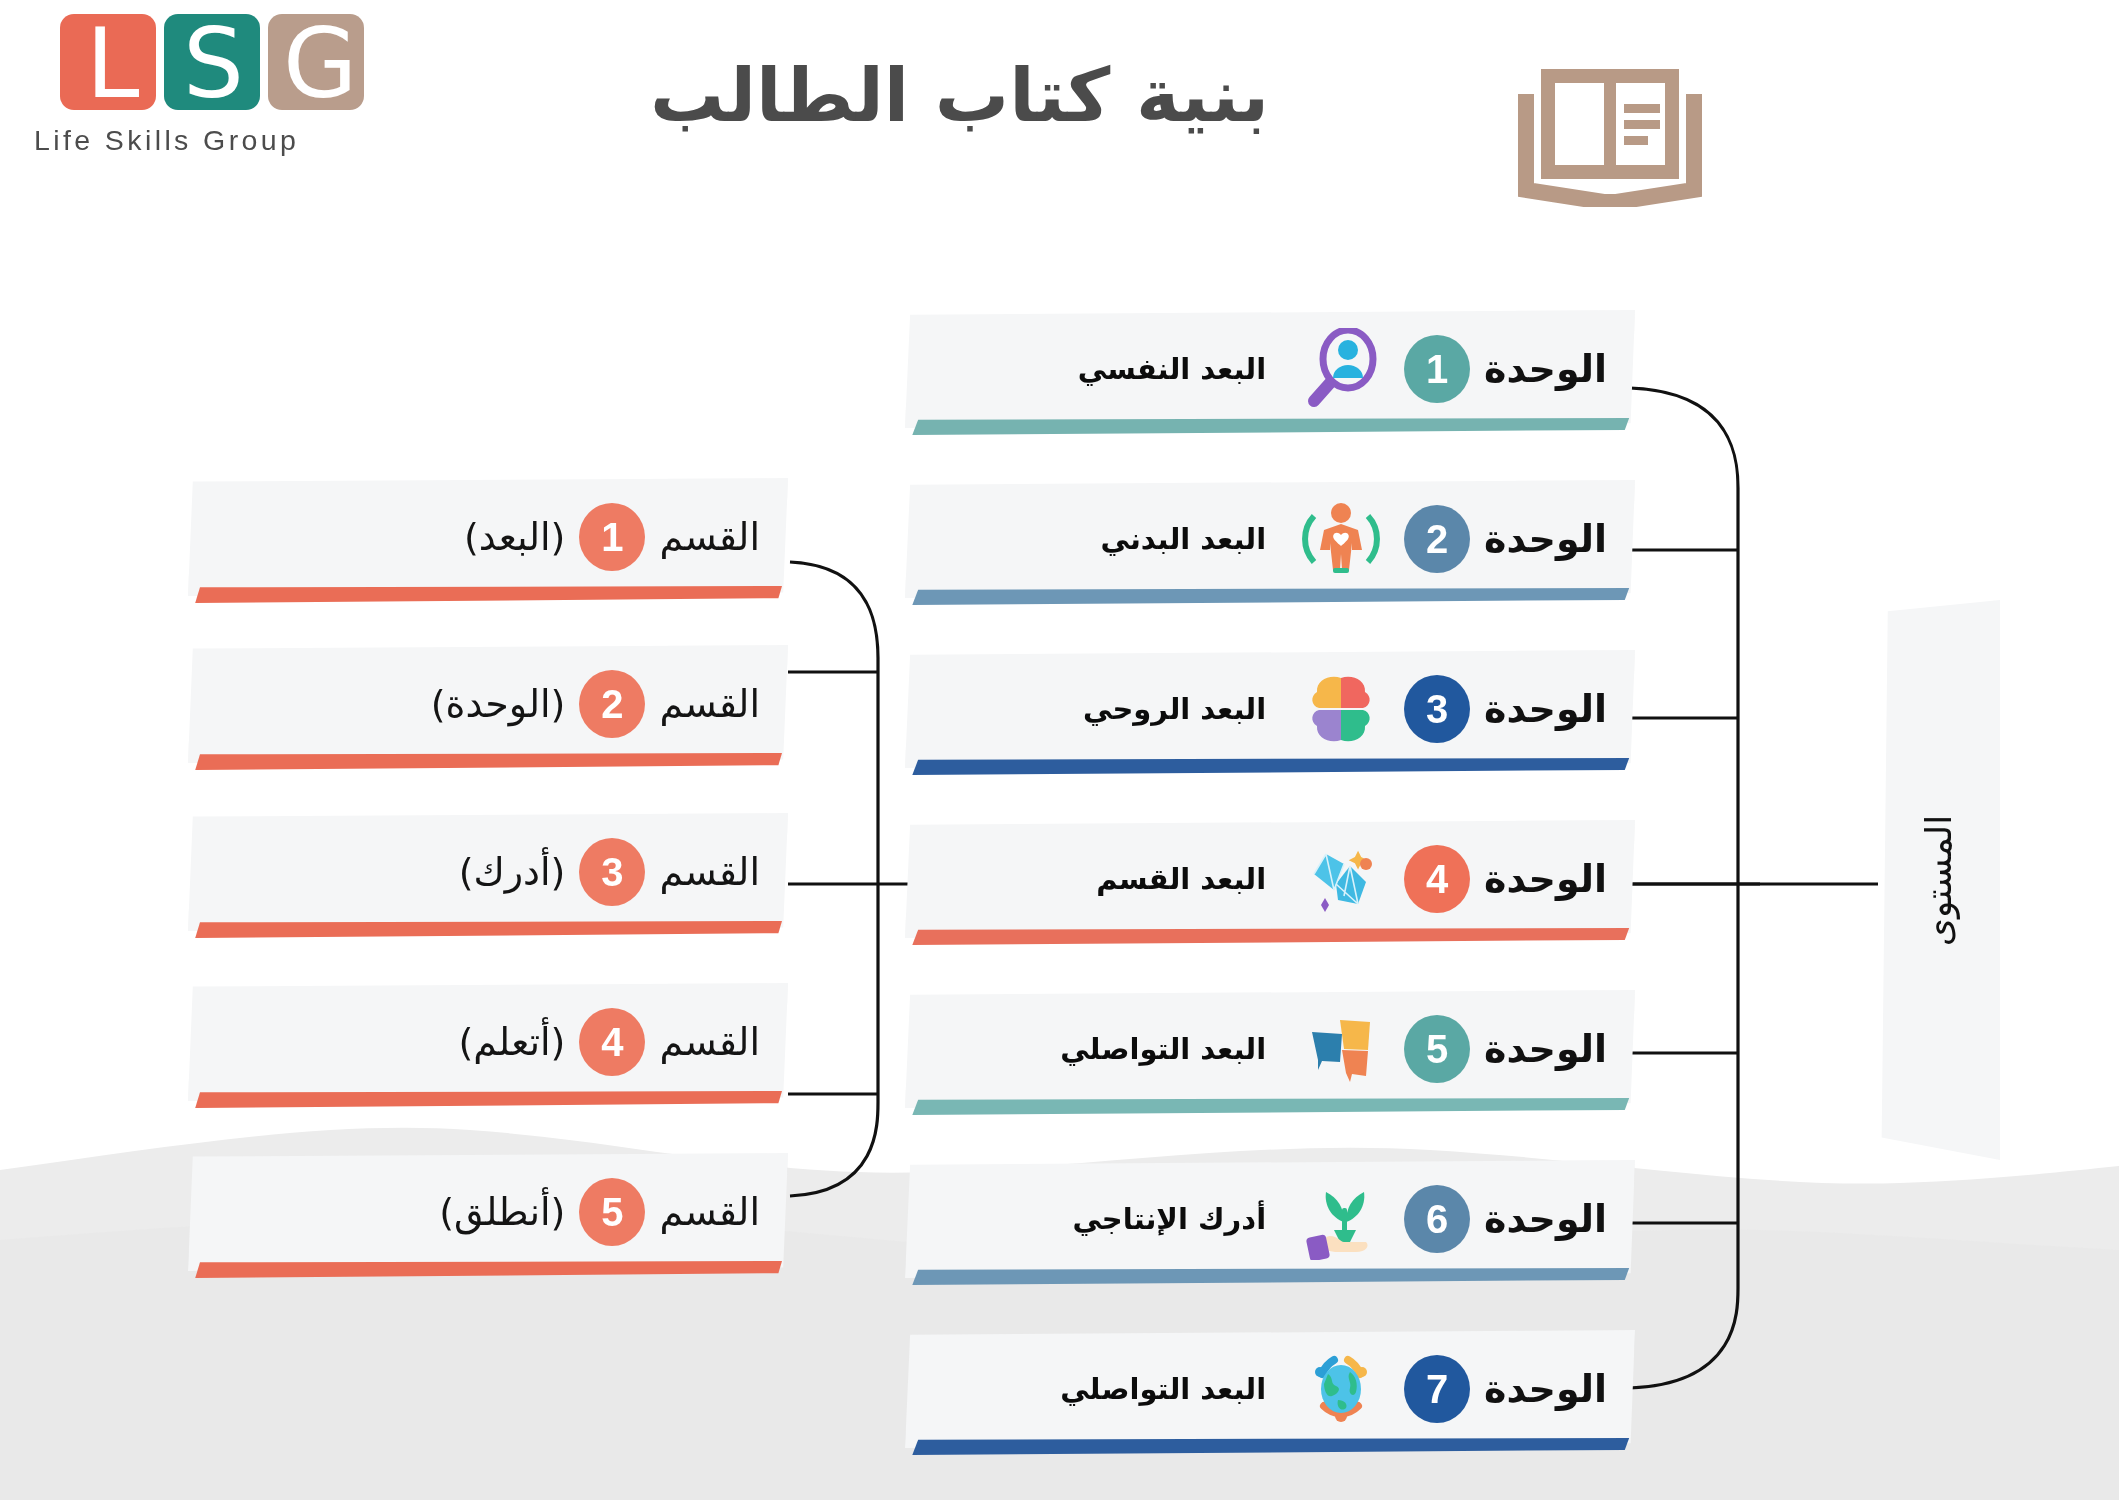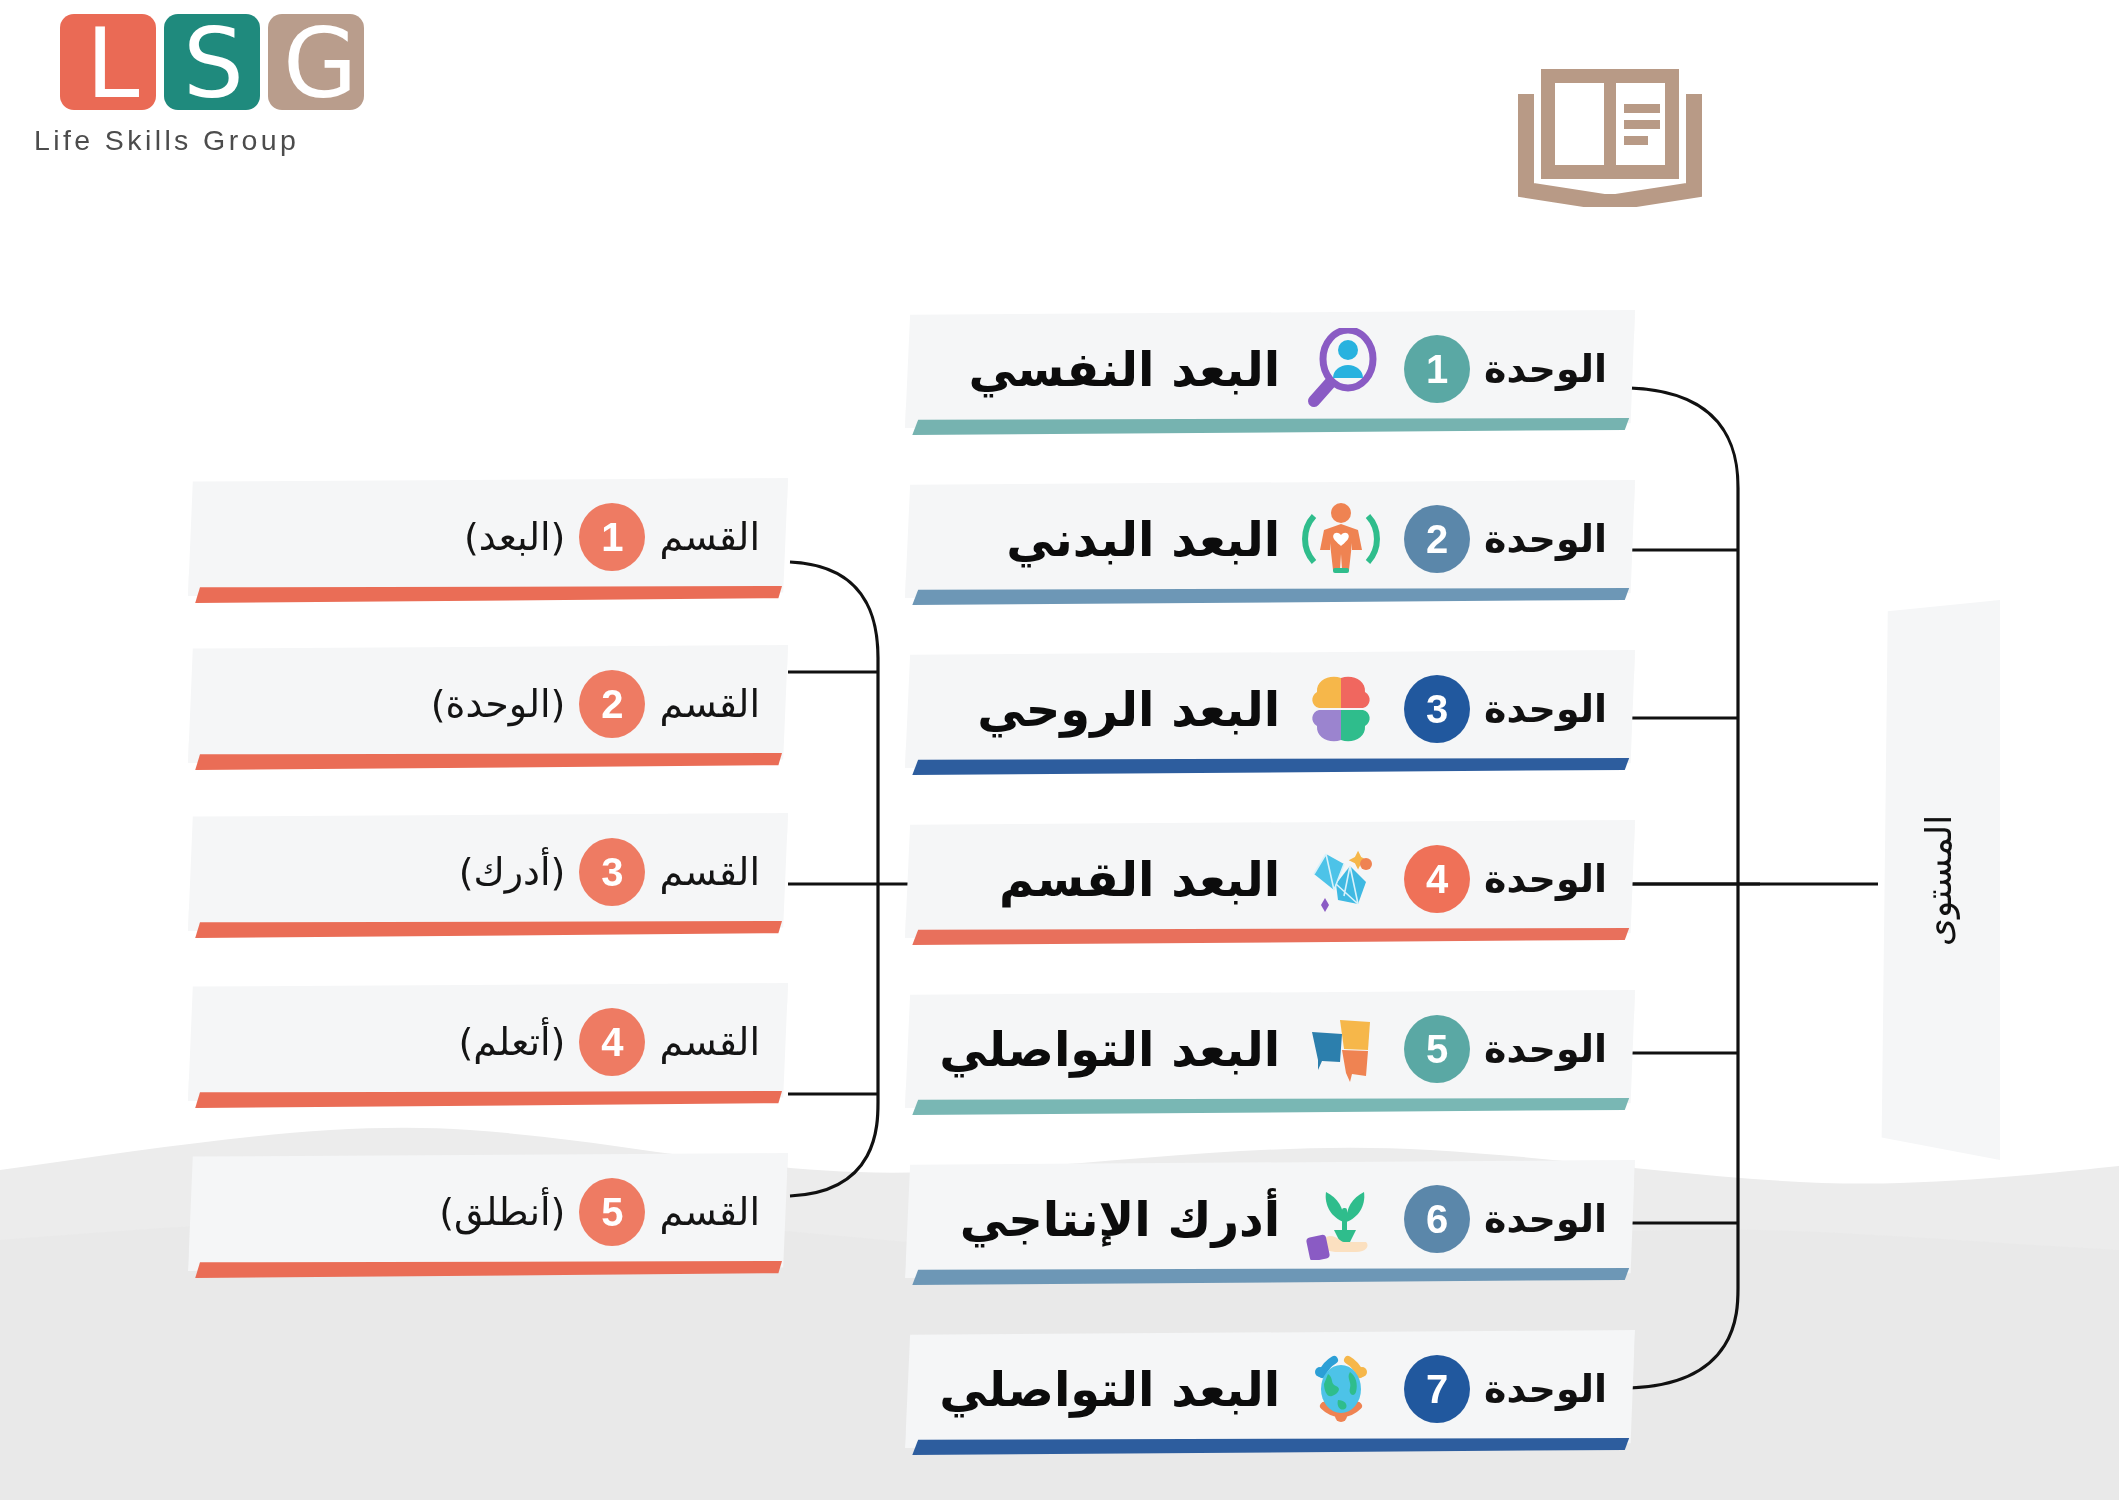--- a/index.html
+++ b/index.html
@@ -45,22 +45,22 @@
      direction:rtl;padding:0 28px;box-sizing:border-box;}
   .lbl{font-size:38px;color:#111;font-weight:bold;white-space:nowrap;
      font-family:"DejaVu Sans",sans-serif;}
   .lbl-light{font-weight:normal;color:#141414;}
   .num-badge{width:66px;height:68px;border-radius:50%;display:flex;
      align-items:center;justify-content:center;color:#fff;font-size:40px;
      font-weight:bold;margin:0 14px;flex:0 0 auto;
      font-family:"Liberation Sans",sans-serif;}
   .unit-icon{width:82px;height:82px;margin:0 8px 0 14px;flex:0 0 auto;
      display:flex;align-items:center;justify-content:center;}
-  .unit-name{font-size:48px;font-weight:bold;color:#0c0c0c;white-space:nowrap;
-     font-family:"DejaVu Sans",sans-serif;margin-right:6px;}
+  .unit-name{font-size:29px;font-weight:bold;color:#0c0c0c;white-space:nowrap;
+     font-family:"DejaVu Sans",sans-serif;margin-right:20px;}
 
   
   .level-panel{position:absolute;left:1878px;top:600px;width:122px;height:560px;
      background:#f5f6f7;box-shadow:-6px 3px 7px rgba(0,0,0,.09);}
   .level-text{position:absolute;left:1878px;top:600px;width:122px;height:560px;
      display:flex;align-items:center;justify-content:center;}
   .level-text span{transform:rotate(-90deg);white-space:nowrap;font-size:36px;
      color:#111;font-family:"DejaVu Sans",sans-serif;}
 
   
@@ -88,20 +88,21 @@
       <div class="logo-sq sq-l"></div>
       <div class="logo-sq sq-s"></div>
       <div class="logo-sq sq-g"></div>
       <div class="logo-letter lt-l">L</div>
       <div class="logo-letter lt-s">S</div>
       <div class="logo-letter lt-g">G</div>
     </div>
     <div class="logo-word">Life Skills Group</div>
   </div>
 
+  <div class="title"><span>بنية كتاب الطالب</span></div>
 
   <div class="book-icon">
     <svg viewBox="0 0 200 145" width="200" height="145">
       <path d="M16,32 L16,128 L100,141 L184,128 L184,32" fill="none" stroke="#b89a86" stroke-width="16"></path>
       <rect x="38" y="14" width="124" height="96" fill="none" stroke="#b89a86" stroke-width="14"></rect>
       <line x1="100" y1="16" x2="100" y2="108" stroke="#b89a86" stroke-width="12"></line>
       <rect x="114" y="42" width="36" height="9" fill="#b89a86"></rect>
       <rect x="114" y="58" width="36" height="9" fill="#b89a86"></rect>
       <rect x="114" y="74" width="24" height="9" fill="#b89a86"></rect>
       <path d="M86,132 a16,12 0 0 0 28,0" fill="#b89a86"></path>

